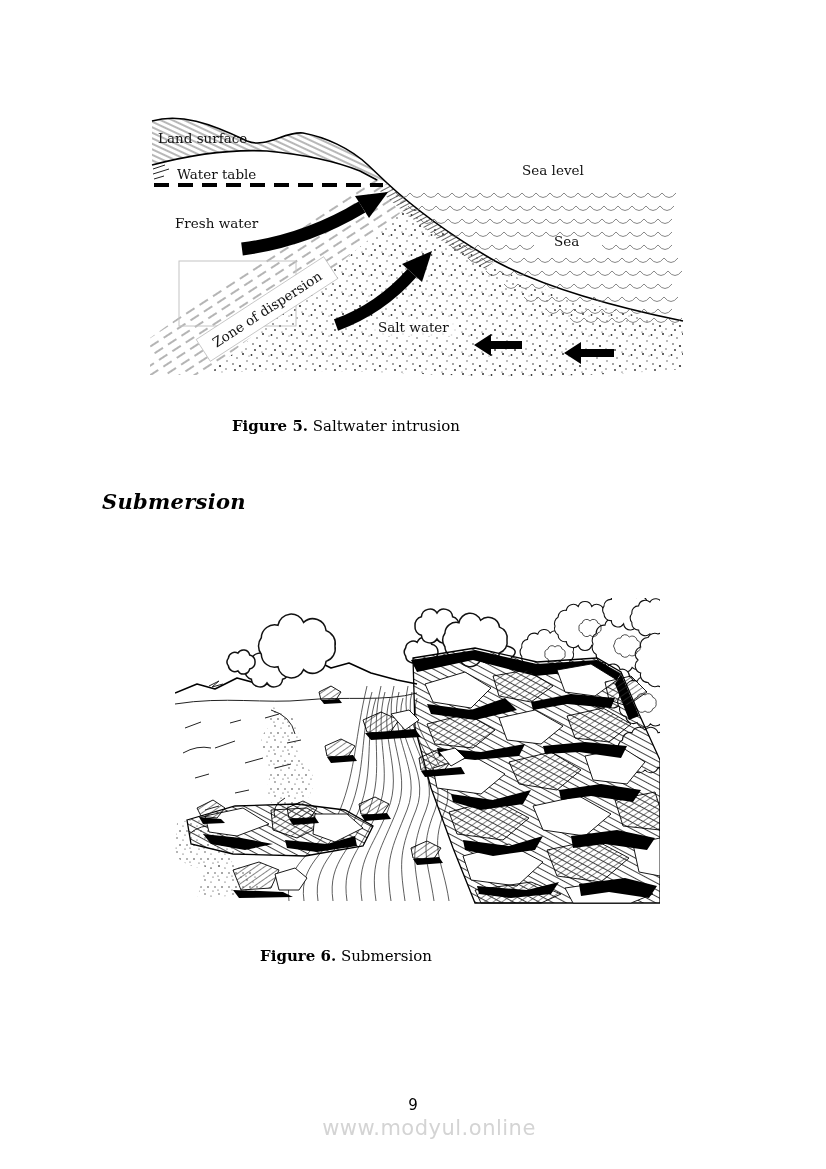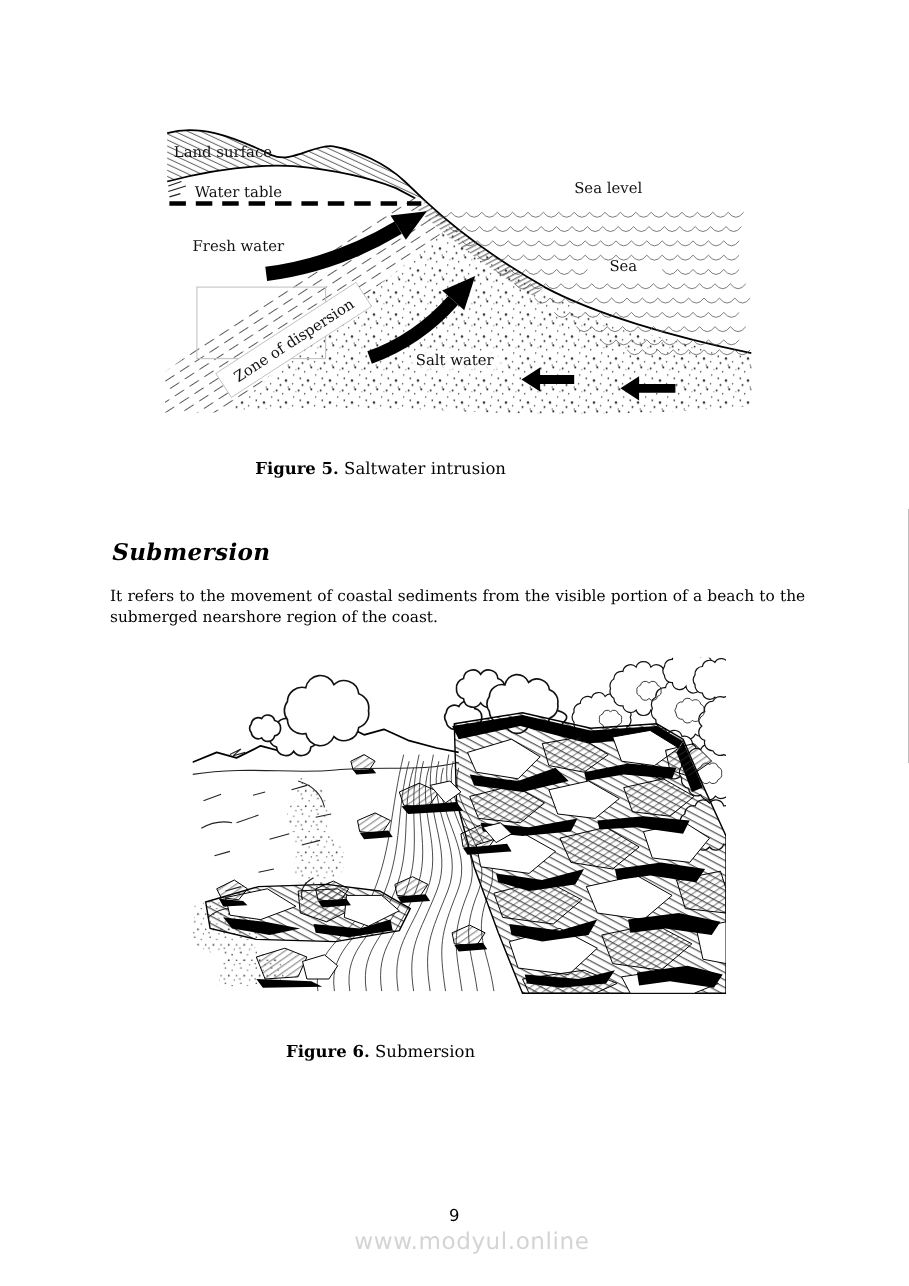--- a/index.html
+++ b/index.html
@@ -133,21 +133,20 @@
     <text x="404" y="133">Sea</text>
     <g>
       <rect x="224" y="206" width="82" height="17" fill="#fff" opacity=".85"></rect>
       <text x="228" y="219">Salt water</text>
     </g>
   </svg>
 
   <p class="caption" id="cap1"><span class="capb">Figure 5.</span> <span>Saltwater intrusion</span></p>
 
   <h2 id="heading">Submersion</h2>
-  <p id="body-text">It refers to the movement of coastal sediments from the visible portion of a beach to the submerged nearshore region of the coast.</p>
 
   <svg id="fig2" width="485" height="307" viewBox="0 0 485 307">
     <defs>
       <pattern id="rockhatch" width="6" height="6" patternUnits="userSpaceOnUse" patternTransform="rotate(28)">
         <line x1="0" y1="1.5" x2="6" y2="1.5" stroke="#111" stroke-width=".8"></line>
       </pattern>
       <pattern id="rockhatch2" width="5" height="5" patternUnits="userSpaceOnUse" patternTransform="rotate(-35)">
         <line x1="0" y1="1.5" x2="5" y2="1.5" stroke="#333" stroke-width=".6"></line>
       </pattern>
       <pattern id="stip2" width="14" height="14" patternUnits="userSpaceOnUse">

